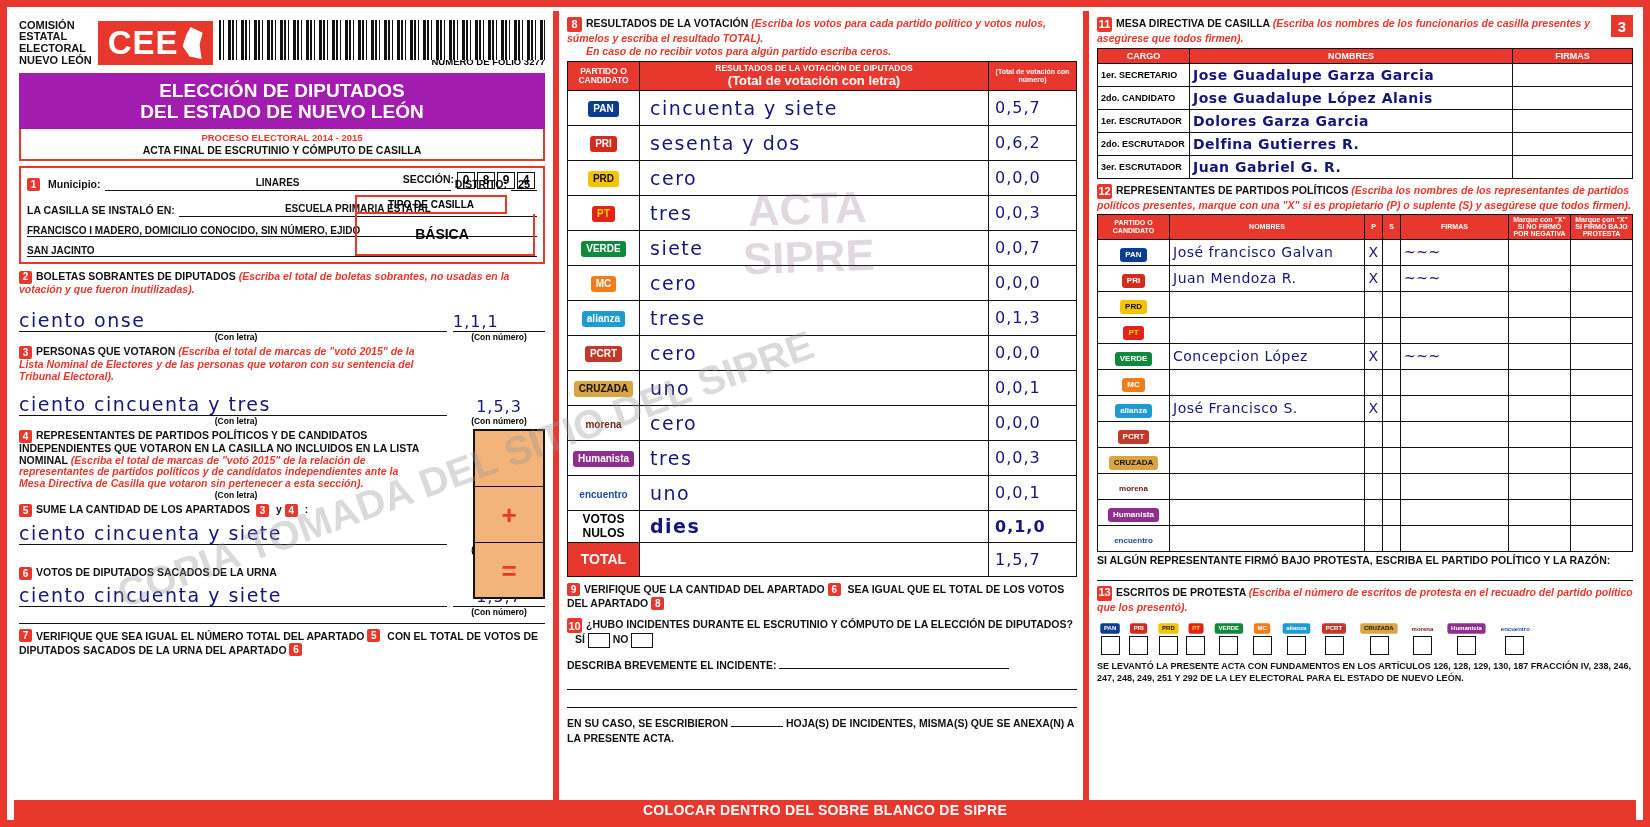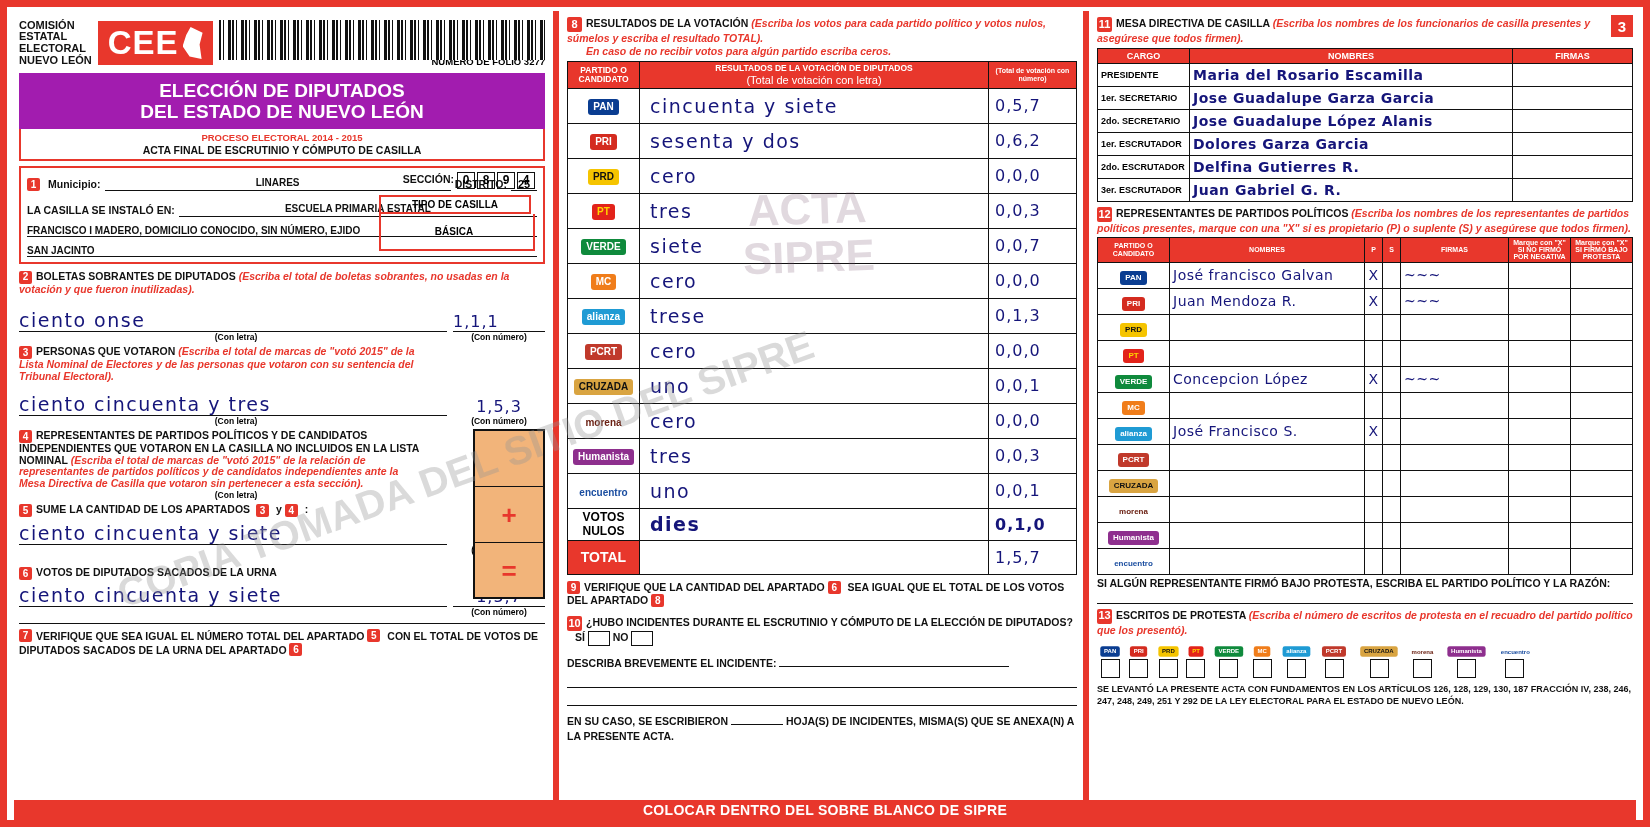--- a/index.html
+++ b/index.html
@@ -75,22 +75,22 @@
   .ul { border-bottom:1.3px solid #111; flex:1; }
   .secBoxes { display:flex; gap:2px; }
   .secBoxes span {
     border:1px solid #111; width:18px; height:17px; display:flex;
     align-items:center; justify-content:center; font-size:12px; font-weight:bold;
   }
   .tipo {
     border:2px solid #e8372c; width:152px; text-align:center; font-size:10px;
     font-weight:bold; padding:2px;
   }
-  .tipoVal { border:2px solid #e8372c; border-top:none; width:156px; text-align:center;
-    font-size:10px; font-weight:bold; padding:12px 8px 12px 2px; }
+  .tipoVal { border:2px solid #e8372c; border-top:none; width:180px; text-align:center;
+    font-size:14px; font-weight:bold; padding:12px 8px 12px 2px; }
   .sect { margin-top:7px; }
   .conletra { font-size:8.5px; font-weight:bold; text-align:center; }
 
   .orangeBox {
     position:absolute; right:8px; width:72px; border:2px solid #111;
     background:#f2b47a;
   }
 
   
   .votetable { width:100%; border-collapse:collapse; table-layout:fixed; }
@@ -325,21 +325,21 @@
       <span class="red ital">(Escriba los votos para cada partido político y votos nulos, súmelos y escriba el resultado TOTAL).</span>
       <div class="red ital" style="margin-left:19px">En caso de no recibir votos para algún partido escriba ceros.</div>
     </div>
 
     <table class="votetable" style="margin-top:3px;">
       <tbody>
           <tr class="vt-head">
         <th style="width:72px">PARTIDO O CANDIDATO</th>
         <th>
           <div>RESULTADOS DE LA VOTACIÓN DE DIPUTADOS</div>
-          <div style="font-weight:normal;font-size:11px">(Total de votación con letra)</div>
+          <div style="font-weight:bold;font-size:13px">(Total de votación con letra)</div>
         </th>
         <th style="width:88px;font-size:7px">(Total de votación con número)</th>
       </tr>
       </tbody>
         <tbody id="vote-rows">
           <tr>
             <td class="party-cell"><span class="logo" style="background:#0a3d91;color:#fff;font-size:10px">PAN</span></td>
             <td class="letra-cell"><span class="hand">cincuenta y siete</span></td>
             <td class="numero-cell"><span class="hand sm">0,5,7</span></td>
           </tr>
@@ -453,31 +453,26 @@
     <table class="mesa">
       <tbody>
           <tr>
         <th style="width:92px">CARGO</th>
         <th>NOMBRES</th>
         <th style="width:120px">FIRMAS</th>
       </tr>
       </tbody>
         <tbody id="mesa-rows">
           <tr>
-            <td class="cargo">PRESIDENTE</td>
-            <td><span class="hand xs">Maria del Rosario Escamilla</span></td>
-            <td class="firm"></td>
-          </tr>
-          <tr>
             <td class="cargo">1er. SECRETARIO</td>
             <td><span class="hand xs">Jose Guadalupe Garza Garcia</span></td>
             <td class="firm"></td>
           </tr>
           <tr>
-            <td class="cargo">2do. SECRETARIO</td>
+            <td class="cargo">2do. CANDIDATO</td>
             <td><span class="hand xs">Jose Guadalupe López Alanis</span></td>
             <td class="firm"></td>
           </tr>
           <tr>
             <td class="cargo">1er. ESCRUTADOR</td>
             <td><span class="hand xs">Dolores Garza Garcia</span></td>
             <td class="firm"></td>
           </tr>
           <tr>
             <td class="cargo">2do. ESCRUTADOR</td>

